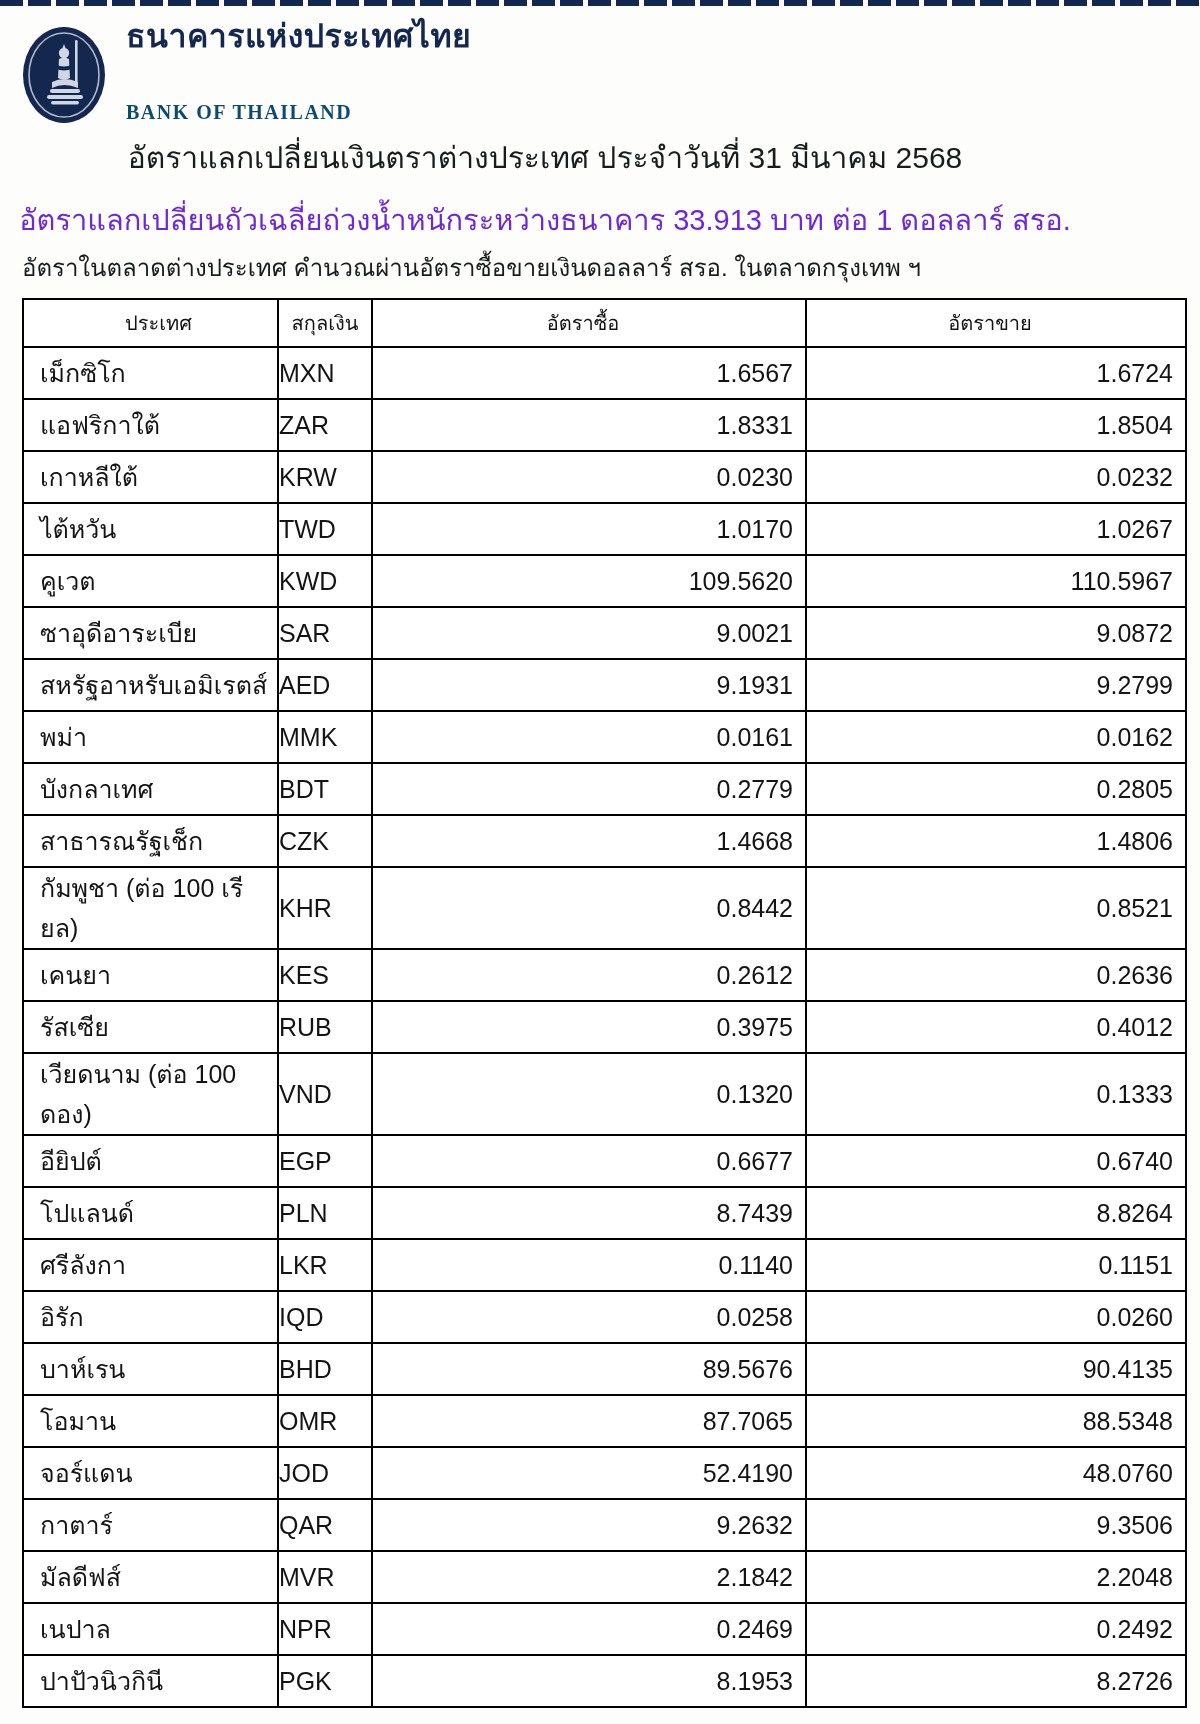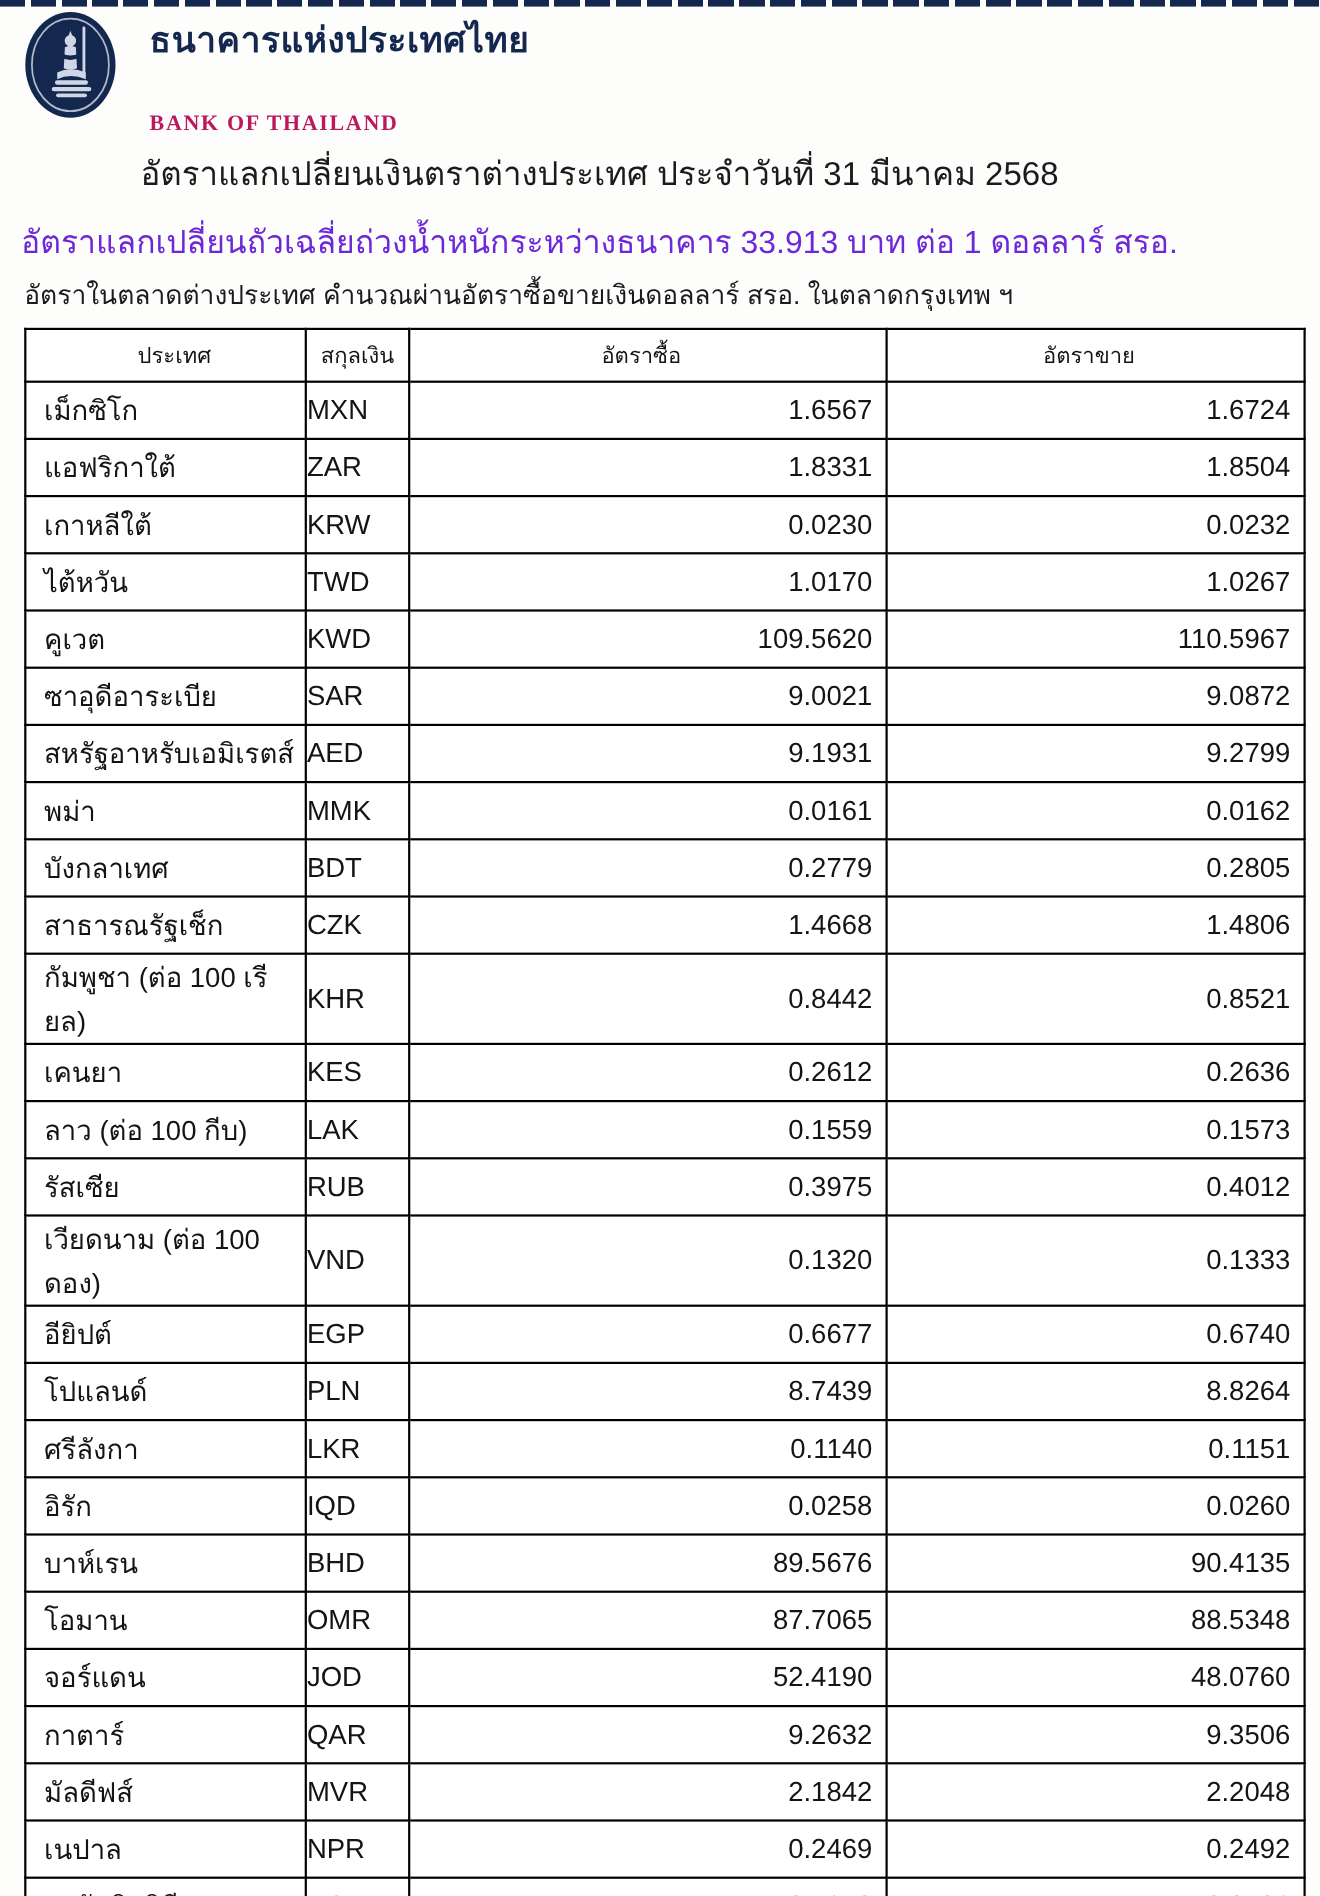--- a/index.html
+++ b/index.html
@@ -13,30 +13,30 @@
     color:#1b1b1b;
   }
   .top-strip {
     position:absolute; top:0; left:0; width:1200px; height:6px;
     background:repeating-linear-gradient(90deg,
       #14274e 0px, #14274e 23px,
       rgba(255,255,255,0) 23px, rgba(255,255,255,0) 28px);
   }
   .logo-row {
     position:absolute; top:10px; left:22px;
-    display:flex; align-items:flex-start; gap:30px;
+    display:flex; align-items:flex-end; gap:20px;
   }
   .emblem { width:84px; height:98px; flex:0 0 auto; }
   .bank-names { display:flex; flex-direction:column; gap:4px; }
   .bank-name-th {
     font-size:32px; font-weight:bold; color:#14274e; letter-spacing:0.5px;
   }
   .bank-name-en {
     font-family:"Liberation Serif","DejaVu Serif",serif;
-    font-size:20px; font-weight:bold; color:#be185d; letter-spacing:1.5px;margin-top:36px;
+    font-size:20px; font-weight:bold; color:#0c4a6e; letter-spacing:1.5px;margin-top:36px;
   }
   .title-block {
     position:absolute; top:134px; left:0; width:1090px; text-align:center;
   }
   .page-title { font-size:30px; color:#181d1b; }
   .page-subtitle { font-size:29px; color:#6d28d9; margin-top:16px; }
   .market-note {
     position:absolute; top:248px; left:22px;
     font-size:24px; color:#181d1b;
   }
@@ -171,26 +171,20 @@
           <td class="col-buy">0.8442</td>
           <td class="col-sell">0.8521</td>
         </tr>
         <tr>
           <td class="col-country">เคนยา</td>
           <td class="col-currency">KES</td>
           <td class="col-buy">0.2612</td>
           <td class="col-sell">0.2636</td>
         </tr>
         <tr>
-          <td class="col-country">ลาว (ต่อ 100 กีบ)</td>
-          <td class="col-currency">LAK</td>
-          <td class="col-buy">0.1559</td>
-          <td class="col-sell">0.1573</td>
-        </tr>
-        <tr>
           <td class="col-country">รัสเซีย</td>
           <td class="col-currency">RUB</td>
           <td class="col-buy">0.3975</td>
           <td class="col-sell">0.4012</td>
         </tr>
         <tr>
           <td class="col-country">เวียดนาม (ต่อ 100 ดอง)</td>
           <td class="col-currency">VND</td>
           <td class="col-buy">0.1320</td>
           <td class="col-sell">0.1333</td>

